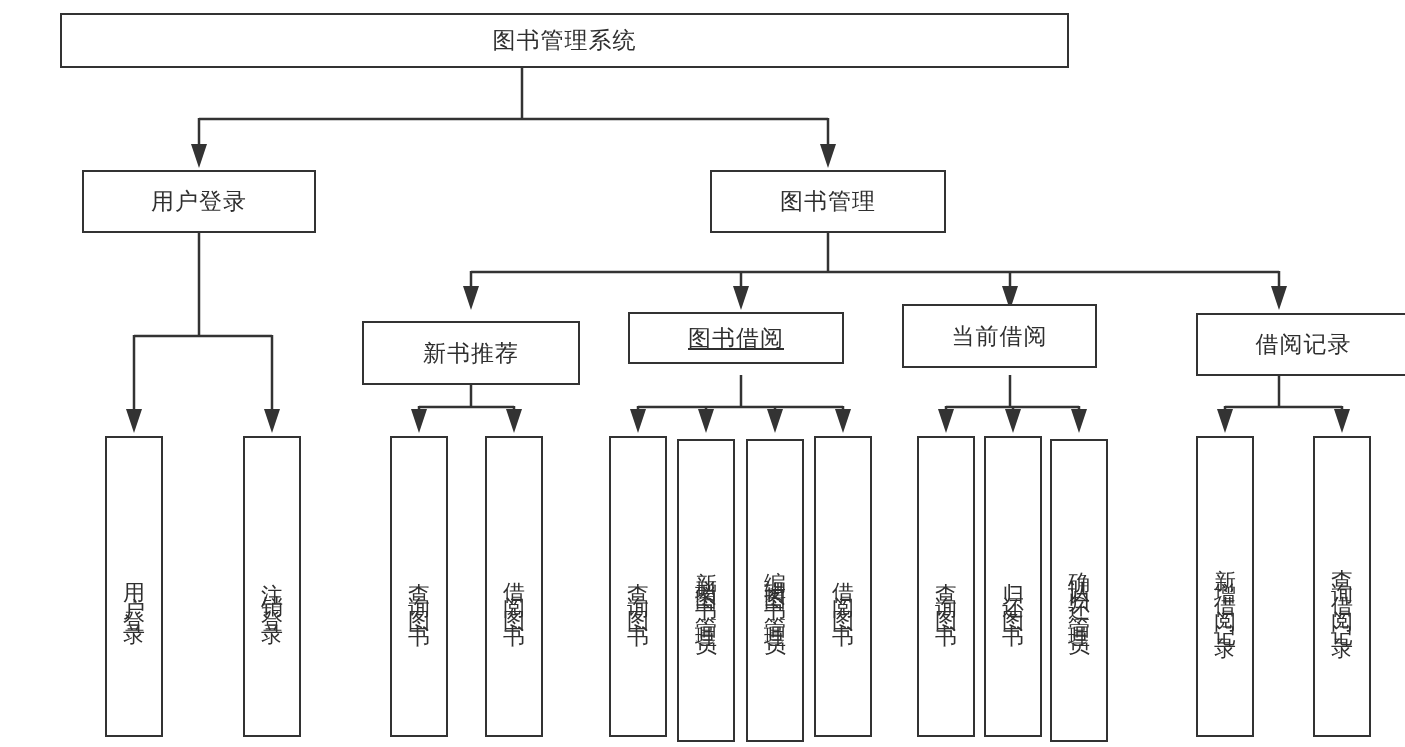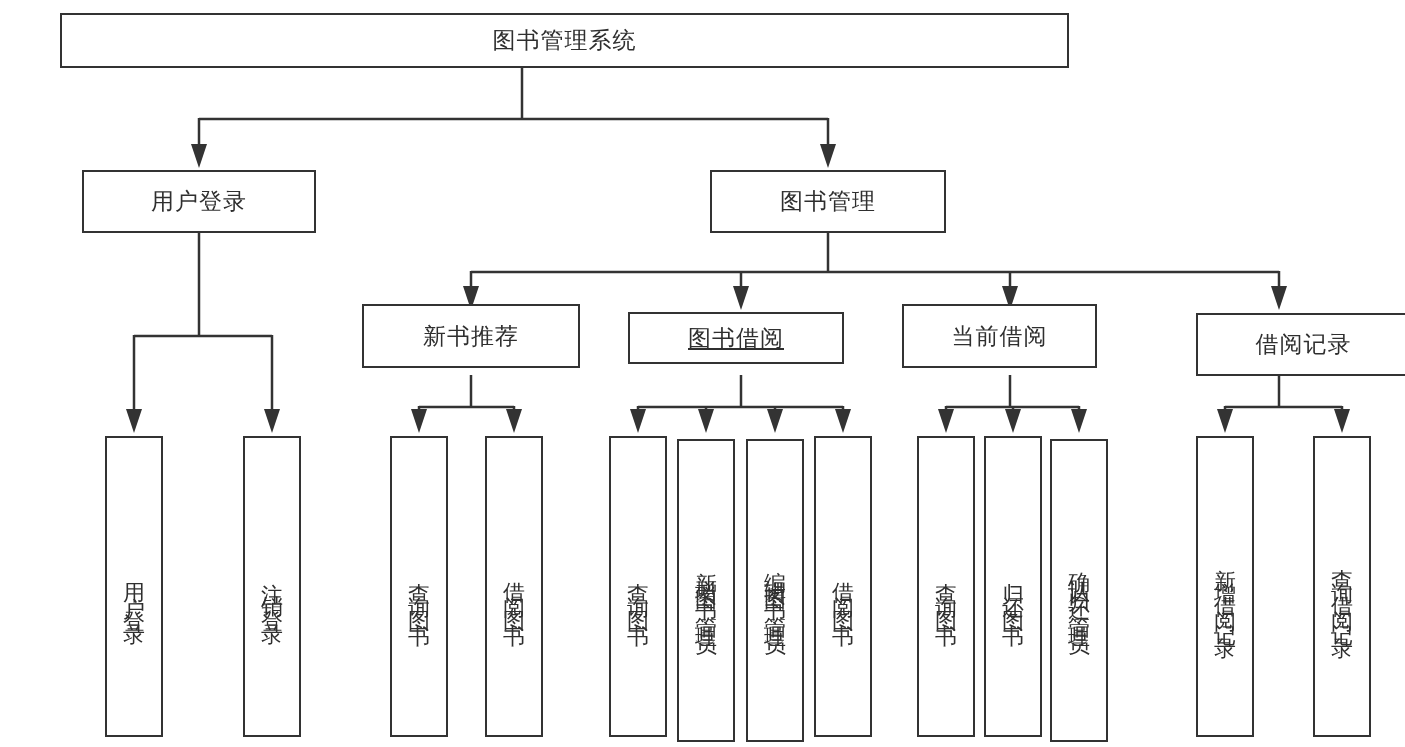--- a/index.html
+++ b/index.html
@@ -34,21 +34,21 @@
     padding-top: 12px;
     white-space: normal;
   }
   .leaf.dense { letter-spacing: 9px; padding-top: 8px; }
   
   .n-root        { left: 12px;   top: 13px;  width: 1009px; height: 55px; margin-left: 48px; }
   
   .n-user-login  { left: 82px;   top: 170px; width: 234px;  height: 63px; }
   .n-book-mgmt   { left: 710px;  top: 170px; width: 236px;  height: 63px; text-align: right; }
   
-  .n-new-rec     { left: 362px;  top: 304px; width: 218px;  height: 64px; }
+  .n-new-rec     { left: 362px;  top: 321px; width: 218px;  height: 64px; }
   .n-book-borrow { left: 628px;  top: 312px; width: 216px;  height: 52px; text-decoration: underline; }
   .n-current     { left: 902px;  top: 304px; width: 195px;  height: 64px; }
   .n-record      { left: 1171px; top: 313px; width: 215px;  height: 63px; margin-left: 25px; }
   
   .l-user-login  { left: 105px;  top: 436px; height: 301px; }
   .l-logout      { left: 243px;  top: 436px; height: 301px; }
   .l-query1      { left: 390px;  top: 436px; height: 301px; }
   .l-borrow1     { left: 485px;  top: 436px; height: 301px; }
   .l-query2      { left: 609px;  top: 436px; height: 301px; }
   .l-add-book    { left: 677px;  top: 439px; height: 303px; }

